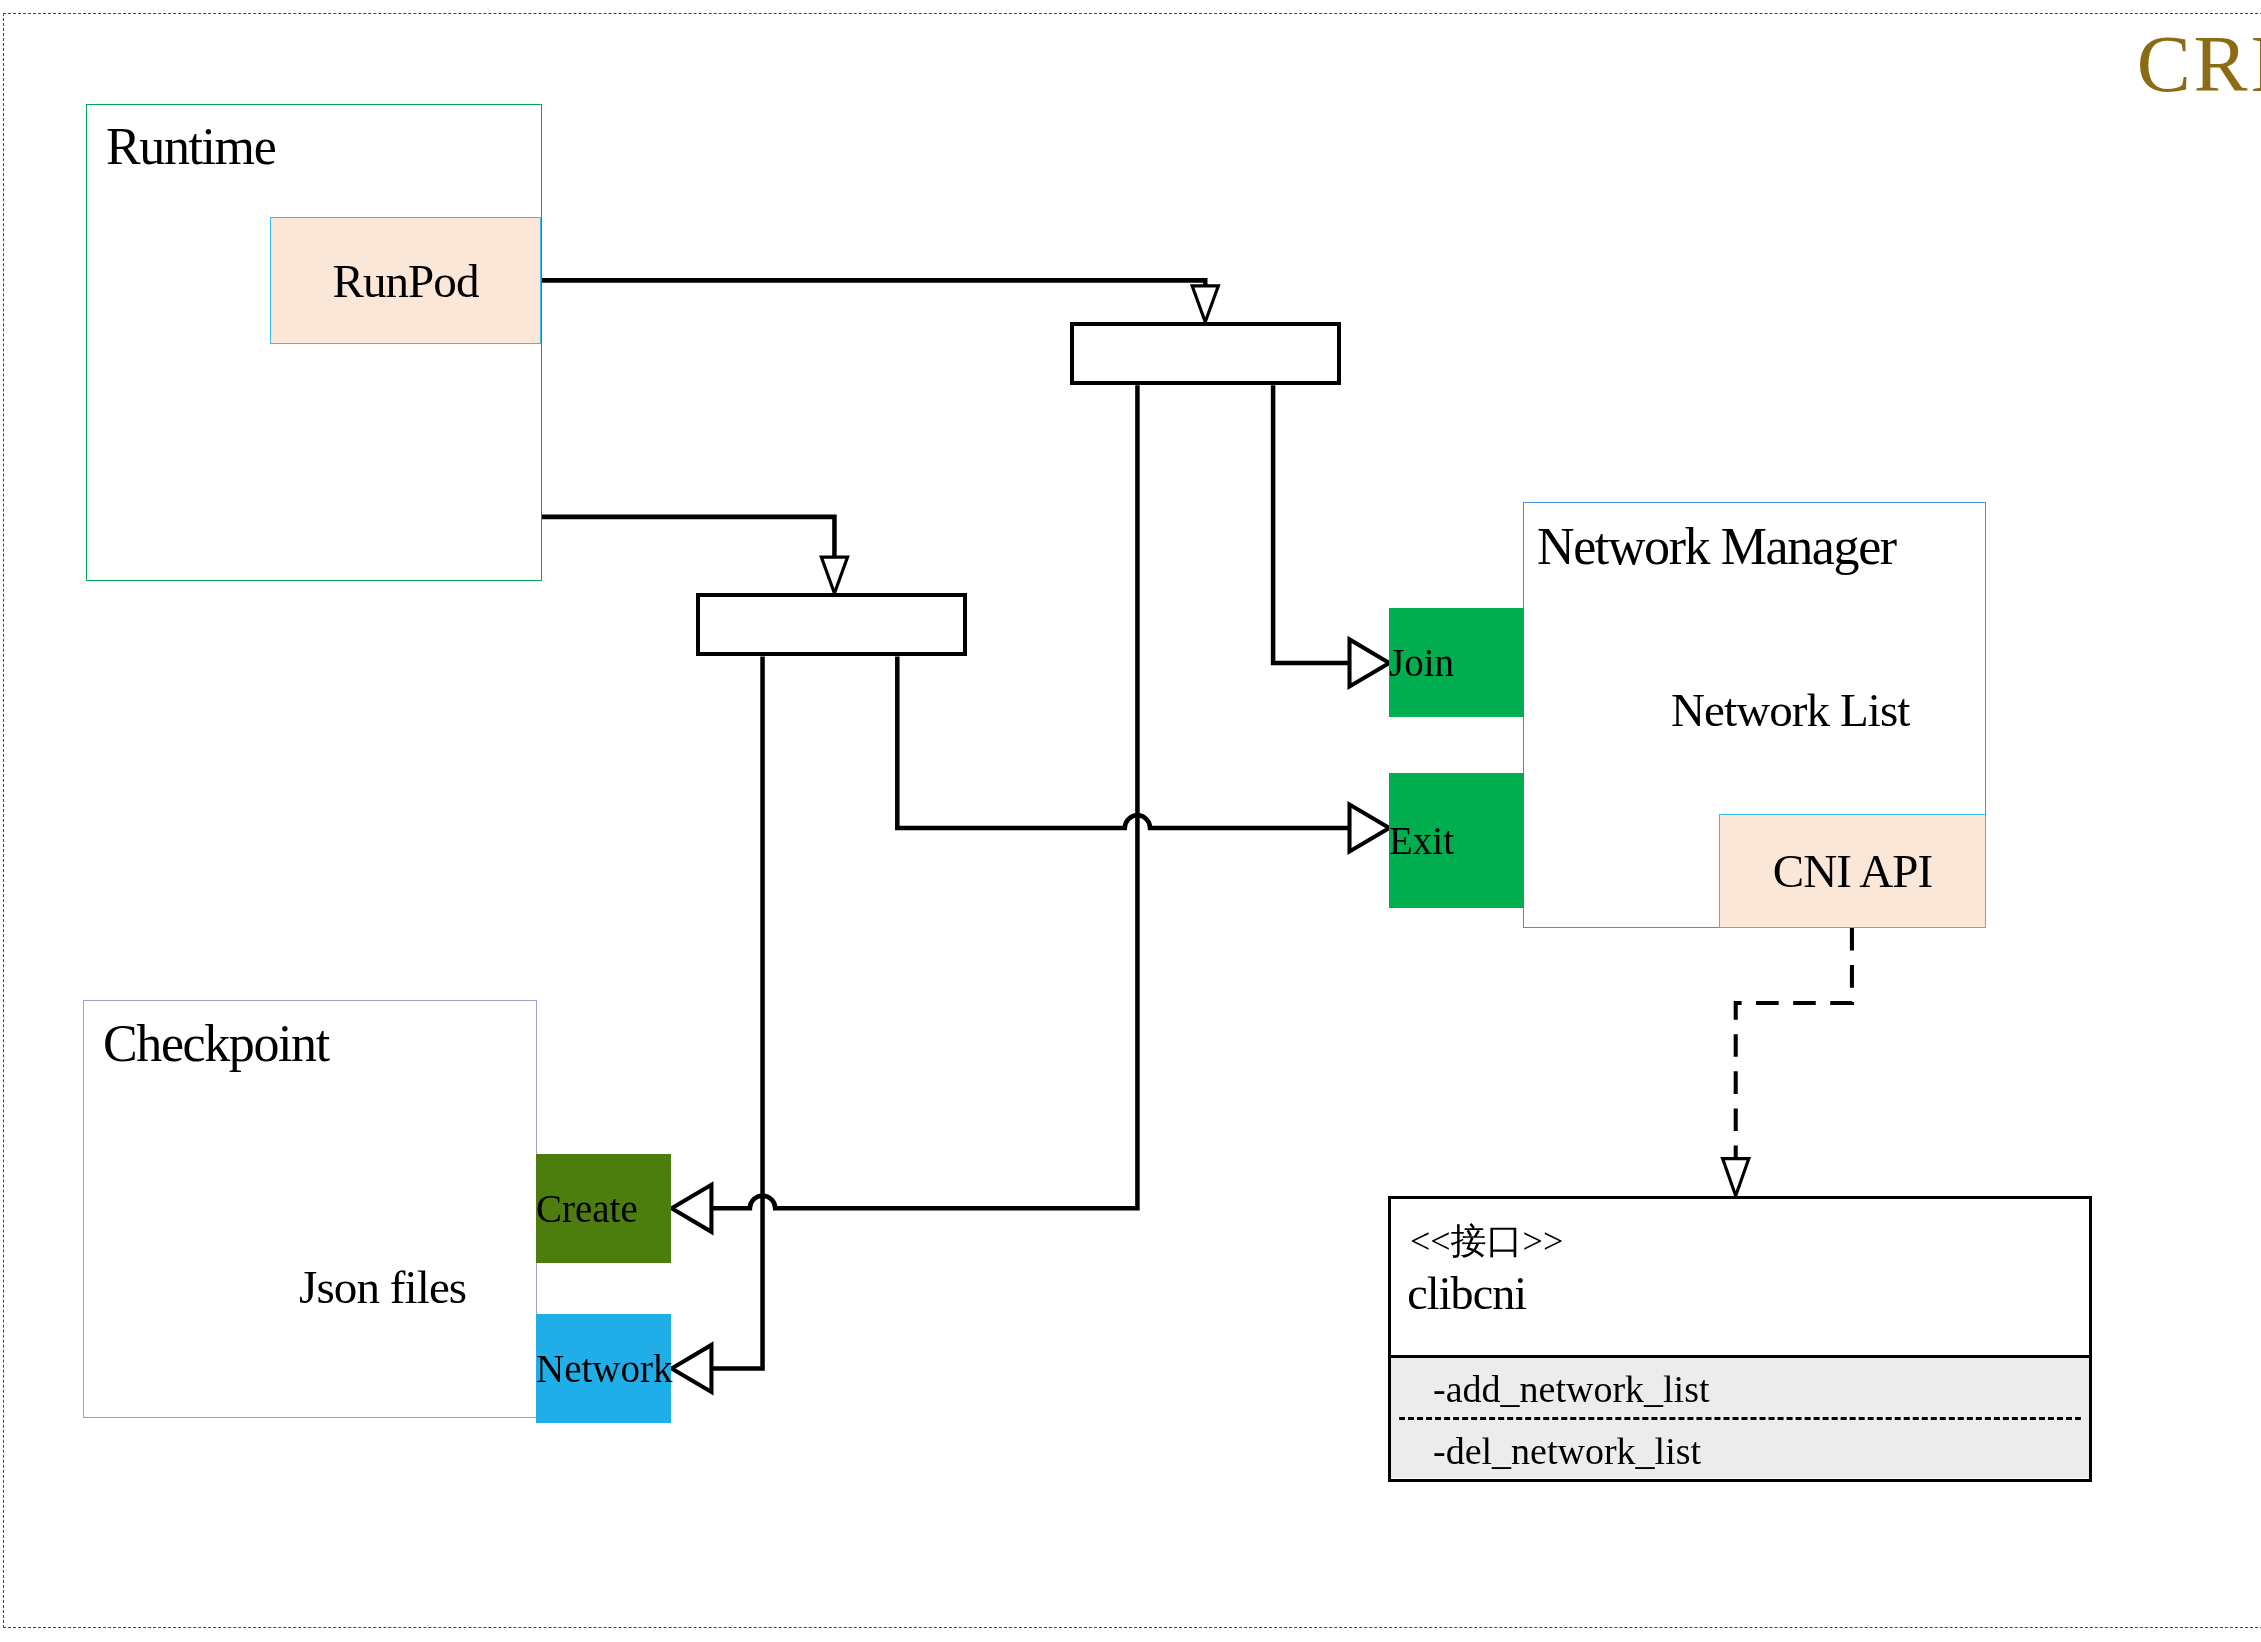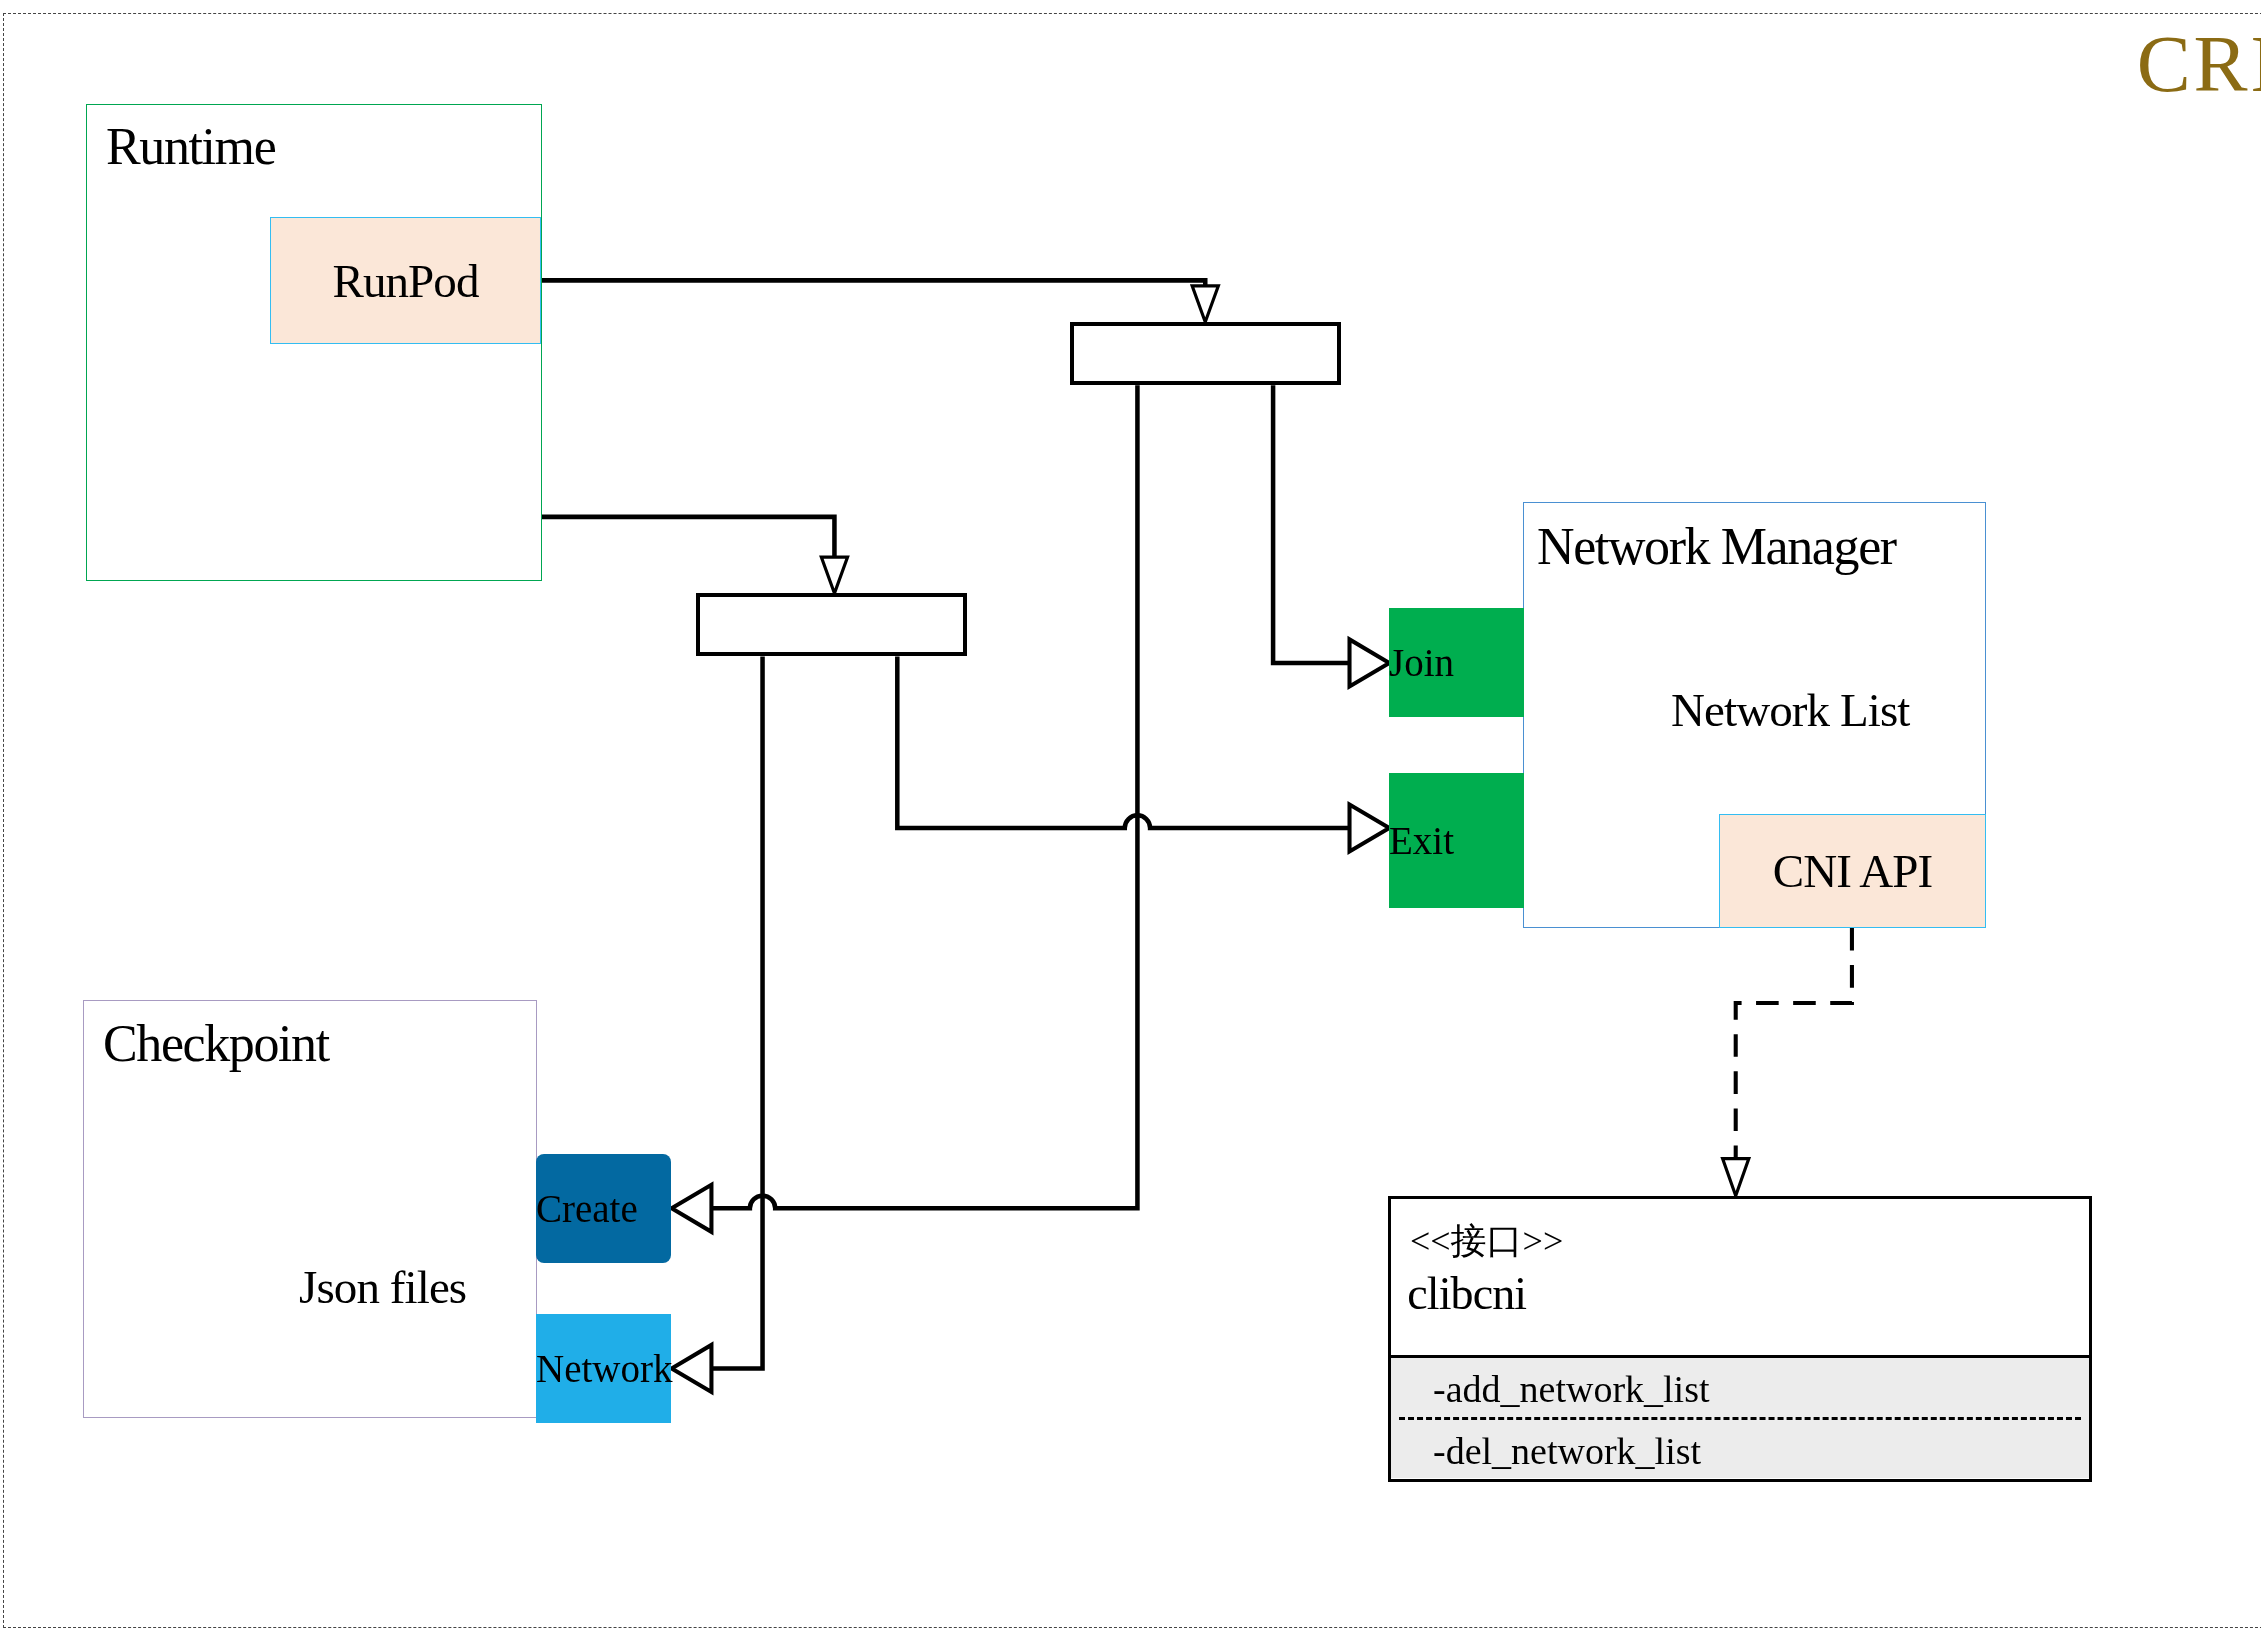--- a/index.html
+++ b/index.html
@@ -33,21 +33,21 @@
   #runpod-box{left:270px;top:217px;width:271px;height:127px;}
   #stoppod-box{left:270px;top:454px;width:271px;height:127px;}
   #cni-api-box{left:1719px;top:814px;width:267px;height:114px;}
   
   .action{
     box-sizing:border-box;display:flex;align-items:center;justify-content:flex-start;
     font-size:39px;white-space:nowrap;color:#000;
   }
   #join-box{left:1389px;top:608px;width:135px;height:109px;background:#00AE4F;}
   #exit-box{left:1389px;top:773px;width:135px;height:135px;background:#00AE4F;}
-  #create-box{left:536px;top:1154px;width:135px;height:109px;background:#0369a1;border-radius:8px;}
+  #create-box{left:536px;top:1154px;width:135px;height:109px;background:#4d7c0f;}
   #remove-box{left:536px;top:1314px;width:135px;height:109px;background:#20AEE8;}
   
   .junction{box-sizing:border-box;background:#fff;border:4.1px solid #000;}
   #junction-bar-1{left:1070px;top:322px;width:271px;height:63px;}
   #junction-bar-2{left:696px;top:593px;width:271px;height:63px;}
   
   .small-label{font-size:47px;line-height:1;letter-spacing:-0.9px;white-space:nowrap;}
   
   #clibcni-box{
     left:1388px;top:1196px;width:704px;height:286px;

